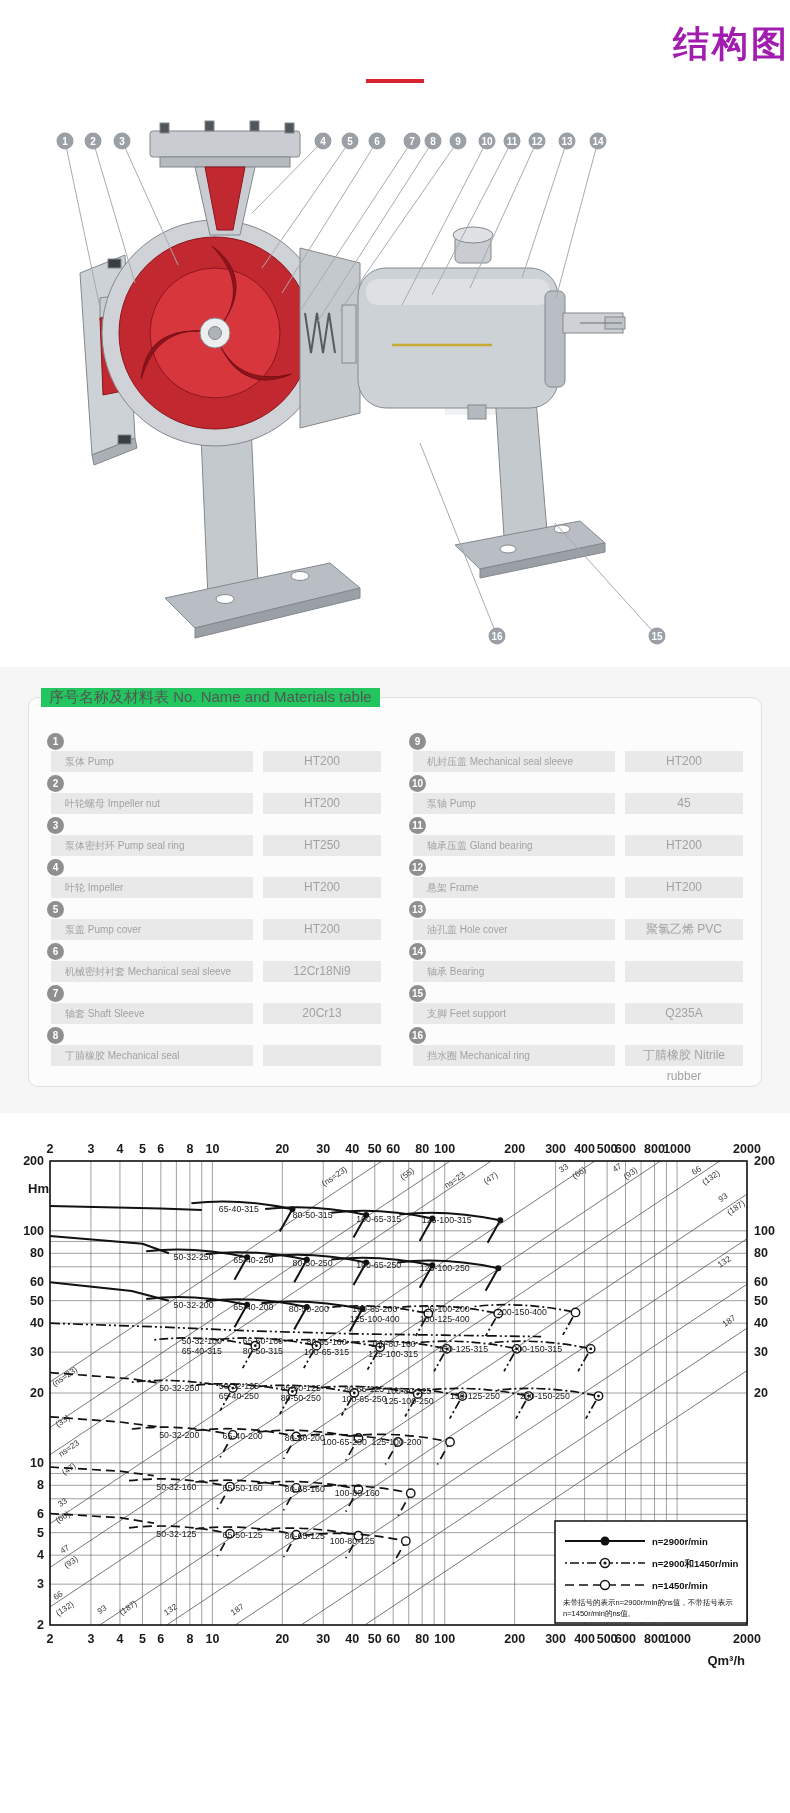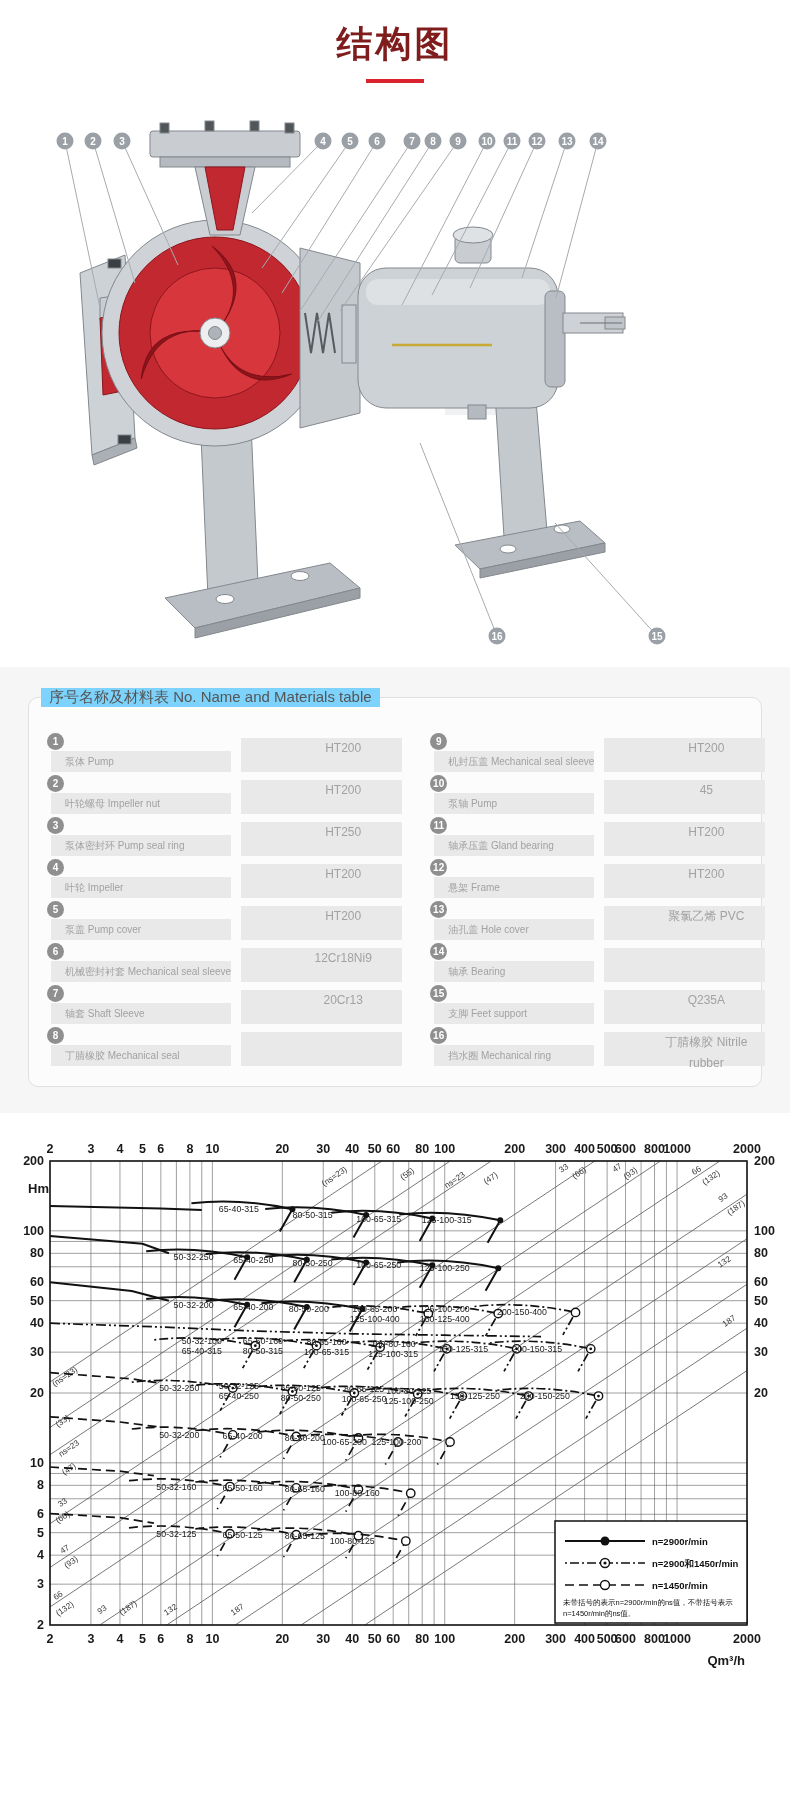--- a/index.html
+++ b/index.html
@@ -1,28 +1,28 @@
 <!DOCTYPE html>
 <html><head>
 <meta charset="utf-8">
 <style>
   html,body{margin:0;padding:0;background:#ffffff;}
   body{width:790px;font-family:"Liberation Sans","DejaVu Sans",sans-serif;}
   .sec-title{padding-top:20px;}
-  .sec-title h1{font-size:36px;font-weight:700;color:#7f1d1d;text-align:center;letter-spacing:3px;margin:0;}
+  .sec-title h1{font-size:36px;font-weight:700;color:#a21caf;text-align:right;letter-spacing:3px;margin:0;}
   .redbar{width:58px;height:4px;margin:10px auto 0;background:#d9232e;}
   .diagram-wrap{width:790px;}
   .materials-sec{background:#f6f6f6;padding:30px 28px 26px;}
   .mbox{position:relative;background:#fcfcfc;border:1px solid #e0e0e0;border-radius:10px;padding:34px 18px 20px;}
-  .mbox-title{position:absolute;top:-10px;left:12px;background:#7dd3fc;padding:0 8px;font-size:15px;color:#555;white-space:nowrap;}
+  .mbox-title{position:absolute;top:-10px;left:12px;background:#22c55e;padding:0 8px;font-size:15px;color:#555;white-space:nowrap;}
   .mgrid{display:grid;grid-template-columns:1fr 1fr;grid-template-rows:repeat(8,40px);grid-auto-flow:column;column-gap:28px;row-gap:2px;}
   .mrow{position:relative;display:flex;align-items:flex-end;}
   .badge{position:absolute;left:0;top:1px;width:17px;height:17px;border-radius:50%;background:#8f8f8f;color:#fff;font-size:10px;line-height:17px;text-align:center;font-weight:700;}
   .nbar{flex:1;height:21px;background:#e9e9e9;color:#a2a2a2;font-size:10px;line-height:21px;padding-left:14px;margin-left:4px;white-space:nowrap;overflow:hidden;}
-  .mbar{width:118px;margin-left:10px;height:34px;background:#e9e9e9;color:#a2a2a2;font-size:12px;line-height:21px;text-align:center;padding-left:43px;}
+  .mbar{width:118px;margin-left:10px;height:21px;background:#e9e9e9;color:#a2a2a2;font-size:12px;line-height:21px;text-align:center;}
   .chart-wrap{width:790px;padding-bottom:10px;}
   svg text{font-family:"Liberation Sans","DejaVu Sans",sans-serif;}
   .tick{font-size:12.5px;font-weight:700;fill:#1a1a1a;}
   .axu{font-size:13px;font-weight:700;fill:#1a1a1a;}
   .mlabel{font-size:8.8px;fill:#1a1a1a;}
   .nslabel{font-size:8.3px;fill:#333;}
   .callout-num{font-size:10px;font-weight:700;fill:#fff;text-anchor:middle;}
 </style>
 </head>
 <body>

